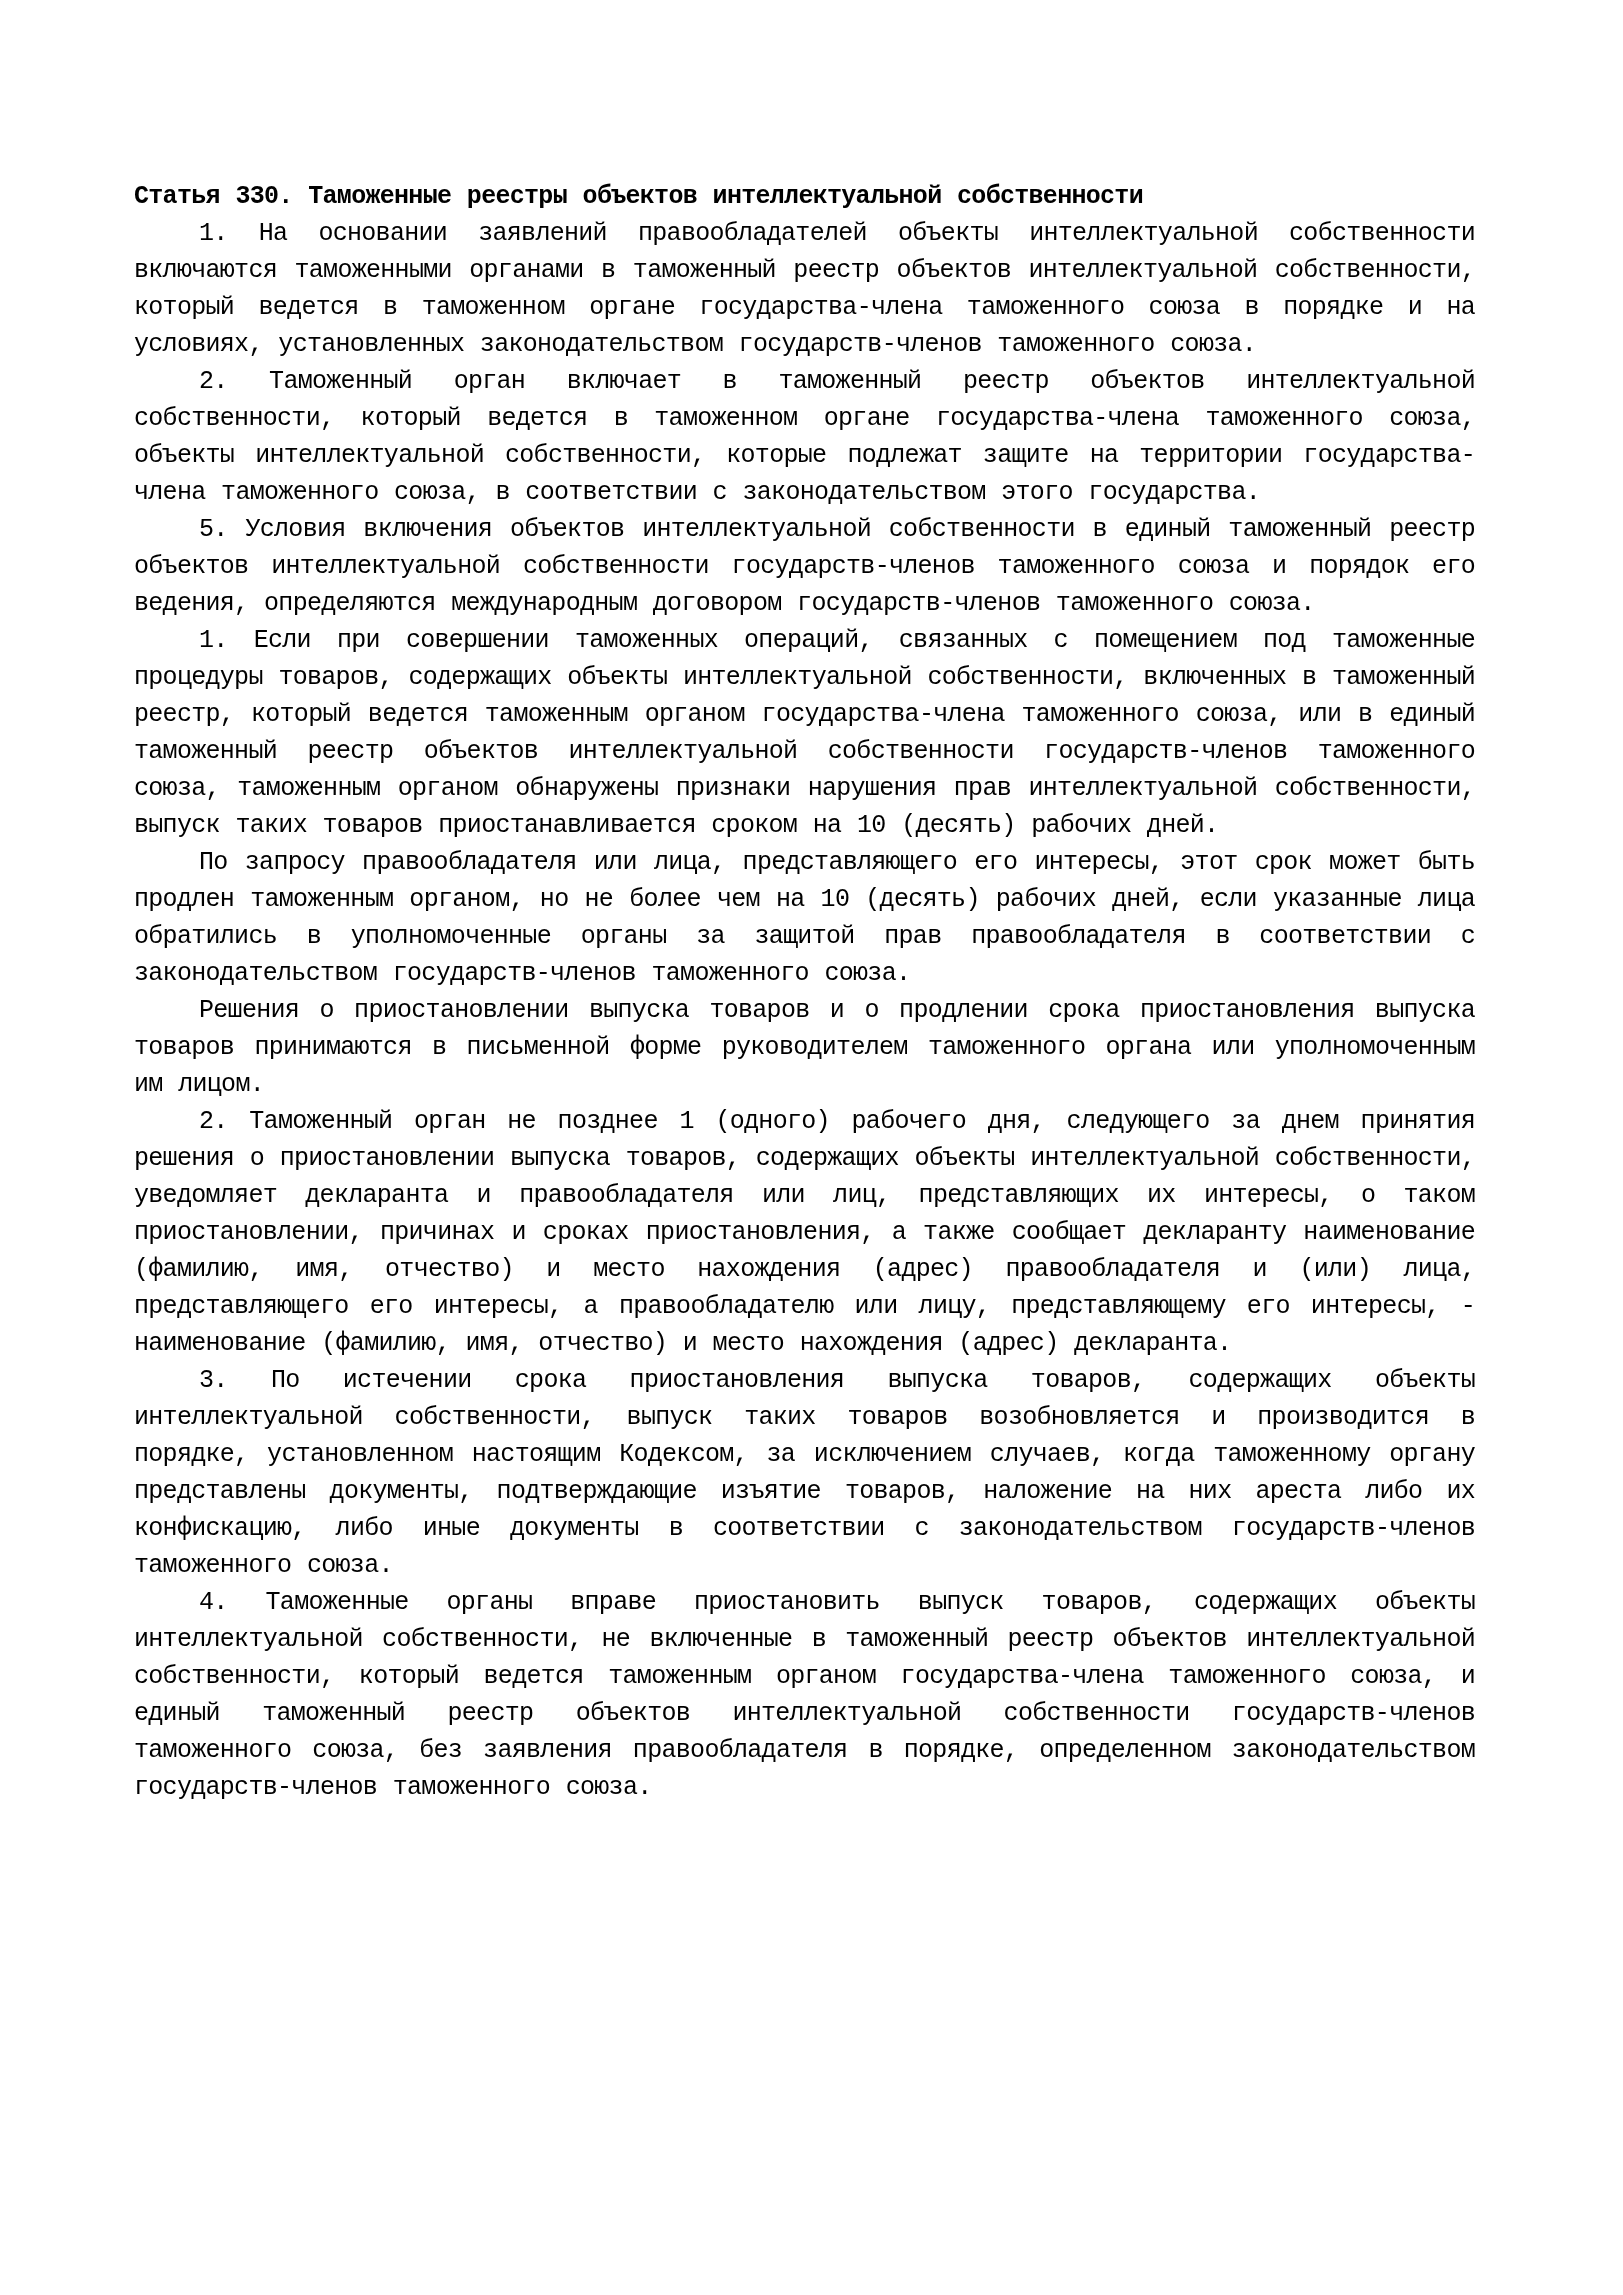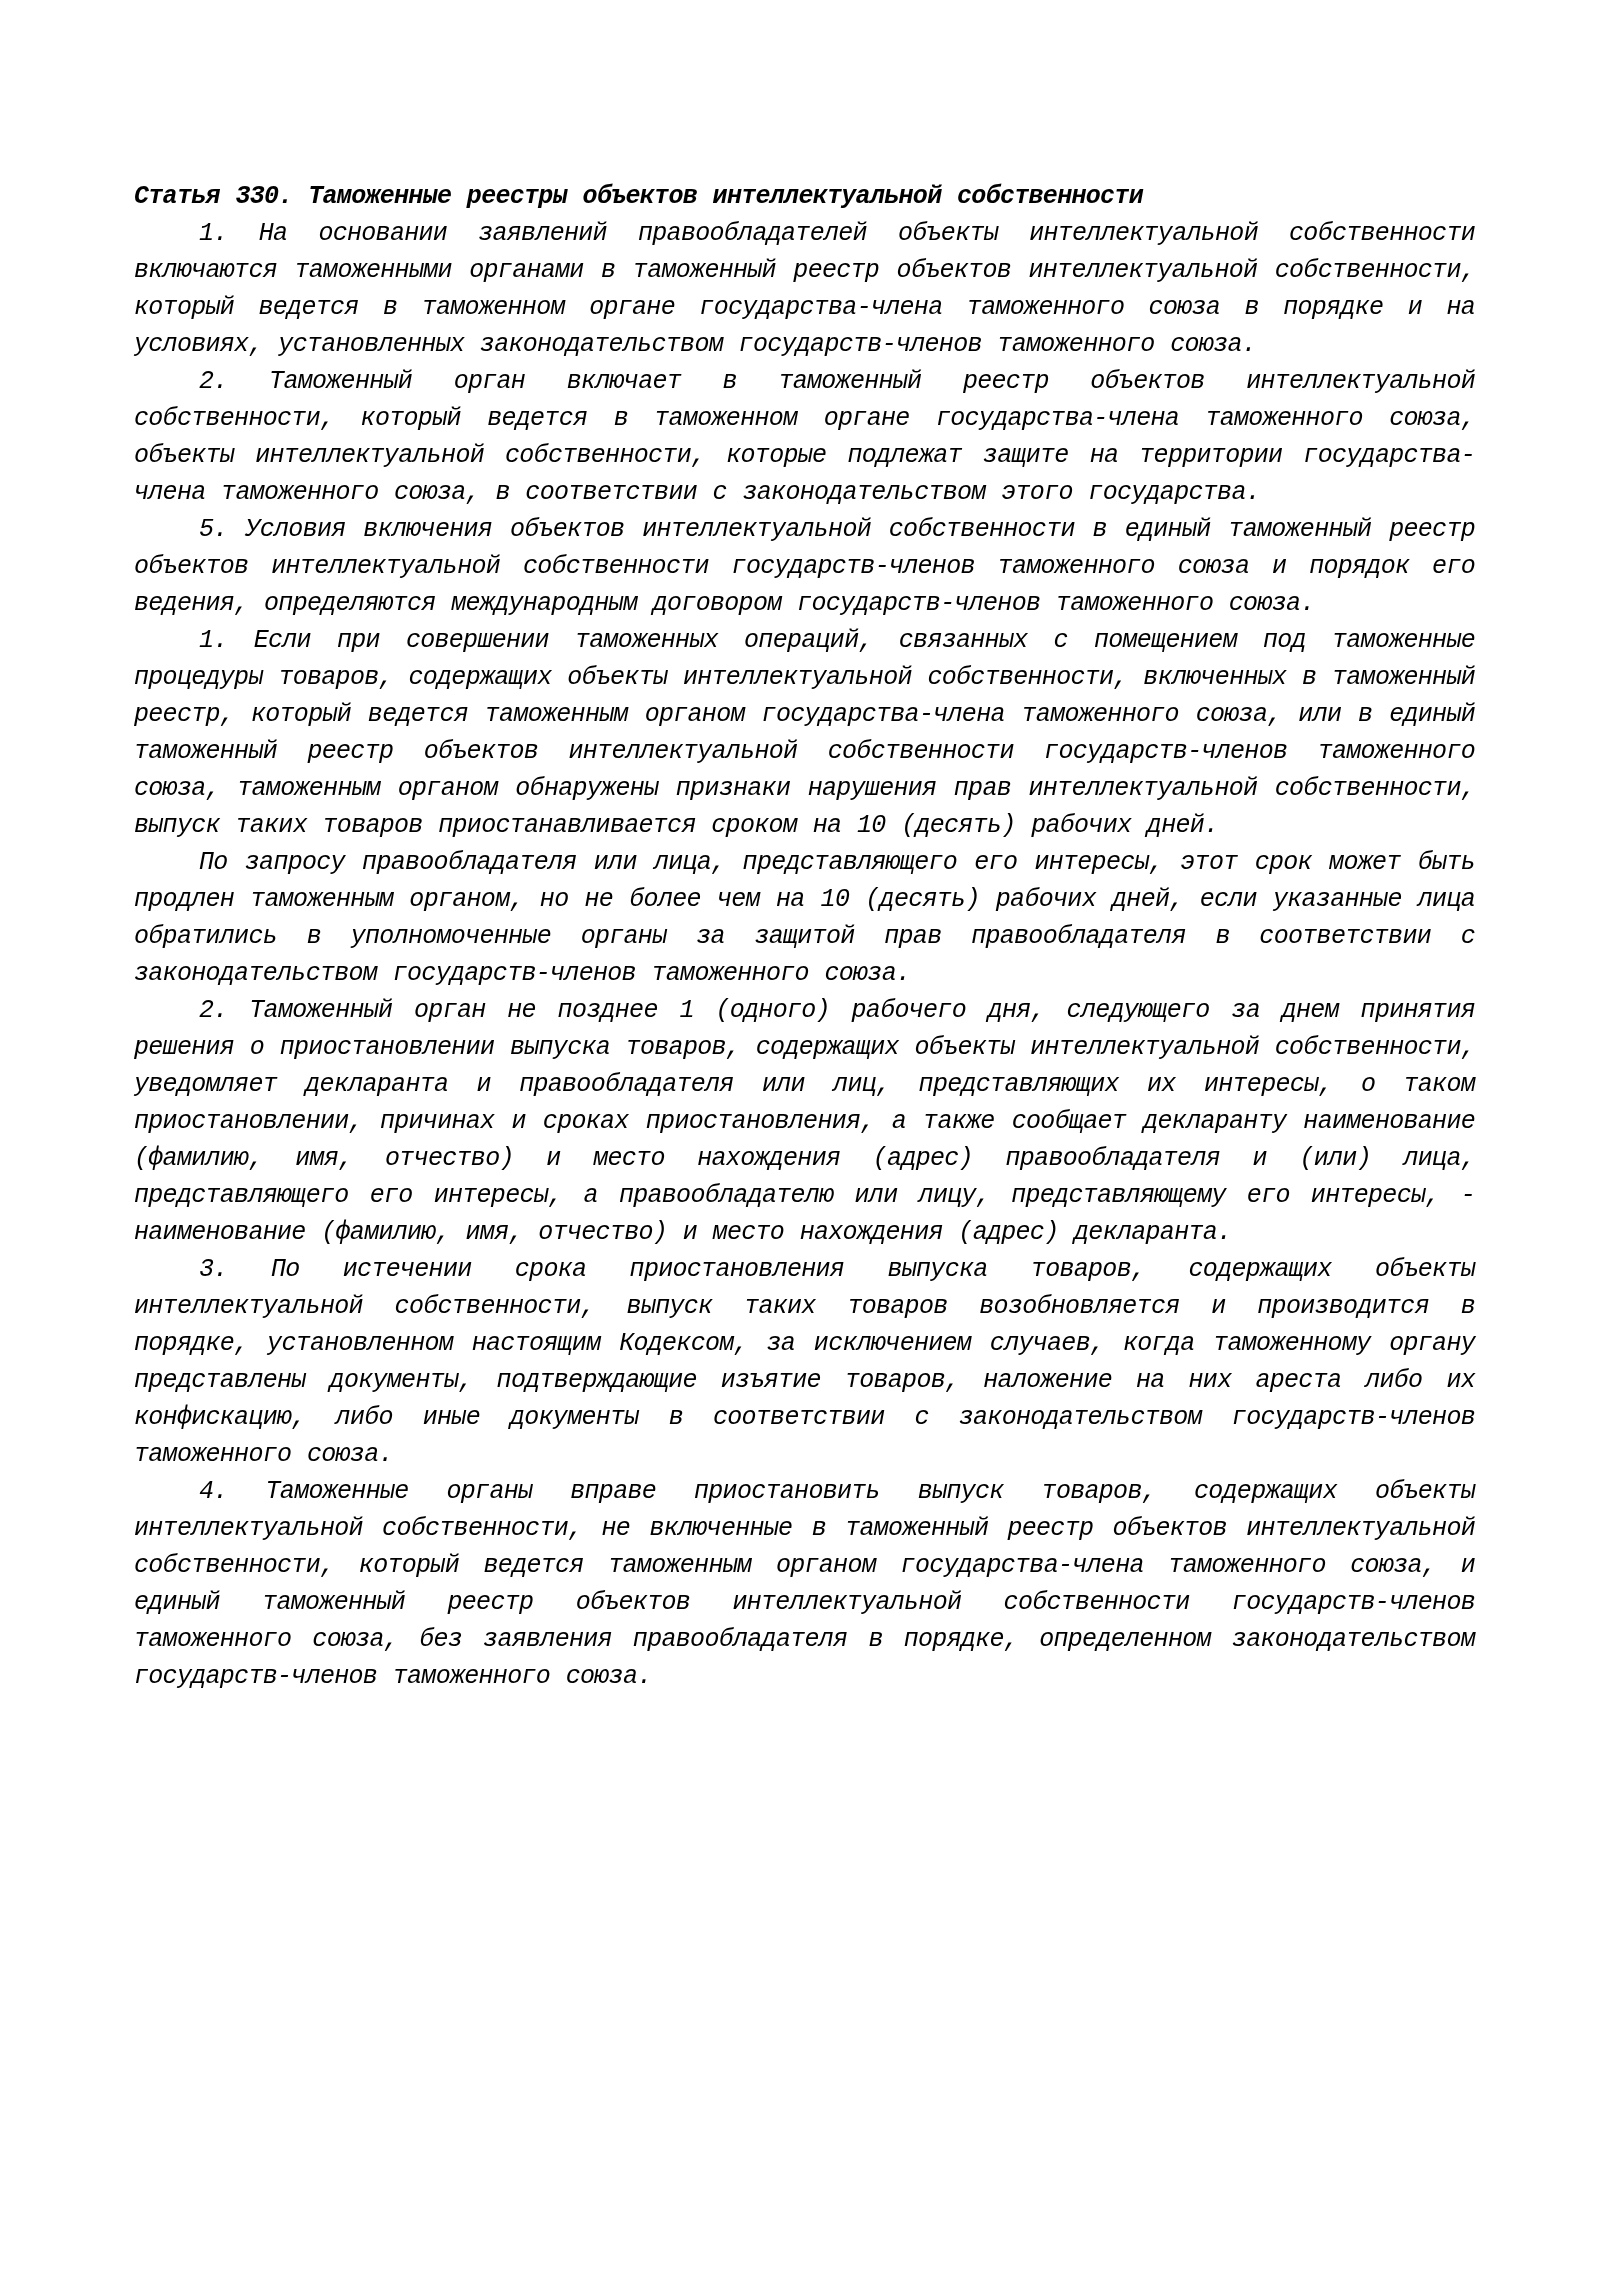--- a/index.html
+++ b/index.html
@@ -22,39 +22,39 @@
     top: 178px;
     width: 1341px;
   }
   .block {
     margin: 0;
     font-size: 25px;
     line-height: 37px;
     text-align: justify;
     word-spacing: 1.3px;
     letter-spacing: -0.7px;
-    font-style: italic;
   }
   .block.heading {
     font-weight: bold;
     text-align: left;
   }
   .block.paragraph {
     text-indent: 65px;
   }
 </style>
 </head>
 <body>
 
 <div class="page">
   <div class="content">
       <p class="block heading">Статья 330. Таможенные реестры объектов интеллектуальной собственности</p>
       <p class="block paragraph">1. На основании заявлений правообладателей объекты интеллектуальной собственности включаются таможенными органами в таможенный реестр объектов интеллектуальной собственности, который ведется в таможенном органе государства-члена таможенного союза в порядке и на условиях, установленных законодательством государств-членов таможенного союза.</p>
       <p class="block paragraph">2. Таможенный орган включает в таможенный реестр объектов интеллектуальной собственности, который ведется в таможенном органе государства-члена таможенного союза, объекты интеллектуальной собственности, которые подлежат защите на территории государства-члена таможенного союза, в соответствии с законодательством этого государства.</p>
       <p class="block paragraph">5. Условия включения объектов интеллектуальной собственности в единый таможенный реестр объектов интеллектуальной собственности государств-членов таможенного союза и порядок его ведения, определяются международным договором государств-членов таможенного союза.</p>
       <p class="block paragraph">1. Если при совершении таможенных операций, связанных с помещением под таможенные процедуры товаров, содержащих объекты интеллектуальной собственности, включенных в таможенный реестр, который ведется таможенным органом государства-члена таможенного союза, или в единый таможенный реестр объектов интеллектуальной собственности государств-членов таможенного союза, таможенным органом обнаружены признаки нарушения прав интеллектуальной собственности, выпуск таких товаров приостанавливается сроком на 10 (десять) рабочих дней.</p>
       <p class="block paragraph">По запросу правообладателя или лица, представляющего его интересы, этот срок может быть продлен таможенным органом, но не более чем на 10 (десять) рабочих дней, если указанные лица обратились в уполномоченные органы за защитой прав правообладателя в соответствии с законодательством государств-членов таможенного союза.</p>
+      <p class="block paragraph">Решения о приостановлении выпуска товаров и о продлении срока приостановления выпуска товаров принимаются в письменной форме руководителем таможенного органа или уполномоченным им лицом.</p>
       <p class="block paragraph">2. Таможенный орган не позднее 1 (одного) рабочего дня, следующего за днем принятия решения о приостановлении выпуска товаров, содержащих объекты интеллектуальной собственности, уведомляет декларанта и правообладателя или лиц, представляющих их интересы, о таком приостановлении, причинах и сроках приостановления, а также сообщает декларанту наименование (фамилию, имя, отчество) и место нахождения (адрес) правообладателя и (или) лица, представляющего его интересы, а правообладателю или лицу, представляющему его интересы, - наименование (фамилию, имя, отчество) и место нахождения (адрес) декларанта.</p>
       <p class="block paragraph">3. По истечении срока приостановления выпуска товаров, содержащих объекты интеллектуальной собственности, выпуск таких товаров возобновляется и производится в порядке, установленном настоящим Кодексом, за исключением случаев, когда таможенному органу представлены документы, подтверждающие изъятие товаров, наложение на них ареста либо их конфискацию, либо иные документы в соответствии с законодательством государств-членов таможенного союза.</p>
       <p class="block paragraph">4. Таможенные органы вправе приостановить выпуск товаров, содержащих объекты интеллектуальной собственности, не включенные в таможенный реестр объектов интеллектуальной собственности, который ведется таможенным органом государства-члена таможенного союза, и единый таможенный реестр объектов интеллектуальной собственности государств-членов таможенного союза, без заявления правообладателя в порядке, определенном законодательством государств-членов таможенного союза.</p>
     </div>
 </div>
 
 
 </body></html>

